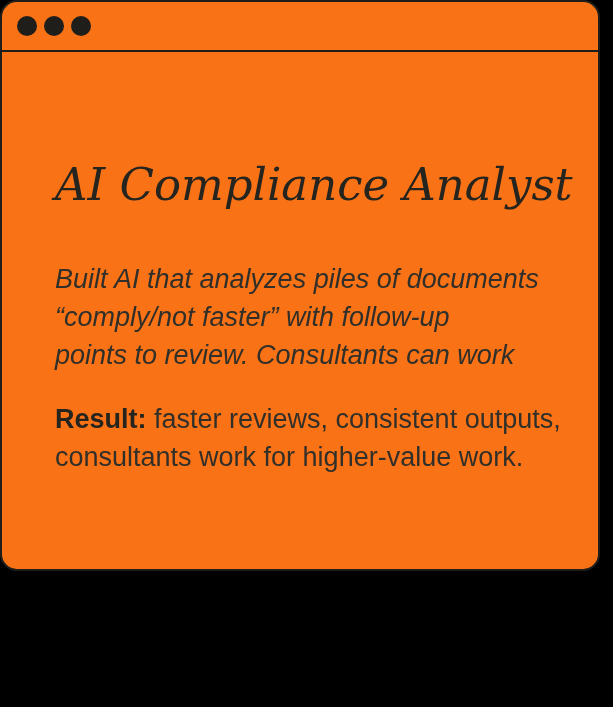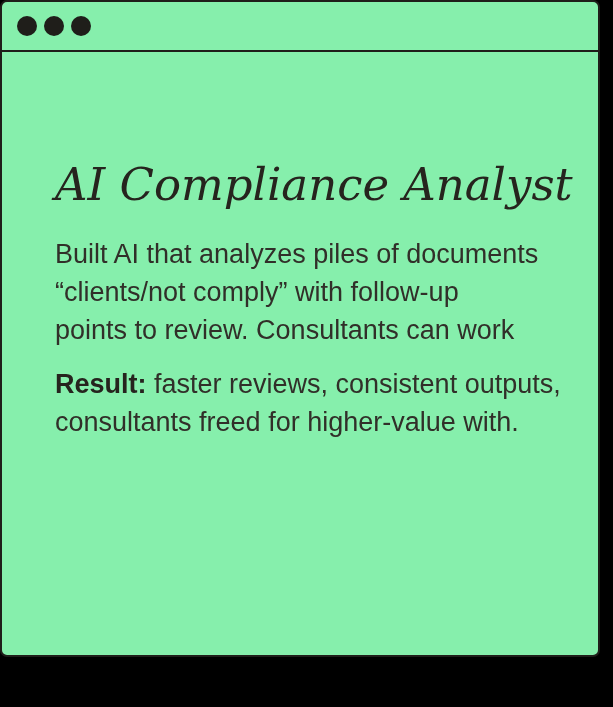--- a/index.html
+++ b/index.html
@@ -12,25 +12,25 @@
     background: #000000;
     overflow: hidden;
     position: relative;
     font-family: "Liberation Sans", sans-serif;
   }
   .card {
     position: absolute;
     left: 0;
     top: 0;
     width: 600px;
-    height: 657px;
+    height: 571px;
     box-sizing: border-box;
-    background: #86efac;
+    background: #f97316;
     border: 2px solid #1f1e1a;
-    border-radius: 7px;
+    border-radius: 17px;
     overflow: hidden;
   }
   .titlebar {
     height: 48px;
     border-bottom: 2px solid #1f1e1a;
     display: flex;
     align-items: center;
     padding-left: 15px;
     gap: 7px;
   }
@@ -57,46 +57,47 @@
   .para {
     font-size: 27px;
     line-height: 38px;
     color: #312f29;
     letter-spacing: 0px;
   }
   .para .line {
     white-space: nowrap;
   }
   .para-1 {
-    margin-top: 24px;
+    margin-top: 49px;
+    font-style: italic;
   }
   .para-2 {
-    margin-top: 16px;
+    margin-top: 26px;
   }
   .bold {
     font-weight: 700;
     color: #26241e;
   }
 </style>
 </head>
 <body>
 
 <div class="card">
   <div class="titlebar">
     <span class="dot"></span>
     <span class="dot"></span>
     <span class="dot"></span>
   </div>
   <div class="content">
     <h1 class="title">AI Compliance Analyst</h1>
 
     <div class="para para-1">
       <div class="line">Built AI that analyzes piles of documents</div>
-      <div class="line">“clients/not comply” with follow-up</div>
+      <div class="line">“comply/not faster” with follow-up</div>
       <div class="line">points to review. Consultants can work</div>
     </div>
 
     <div class="para para-2">
       <div class="line"><span class="bold">Result:</span><span> faster reviews, consistent outputs,</span></div>
-      <div class="line">consultants freed for higher-value with.</div>
+      <div class="line">consultants work for higher-value work.</div>
     </div>
   </div>
 </div>
 
 </body></html>

